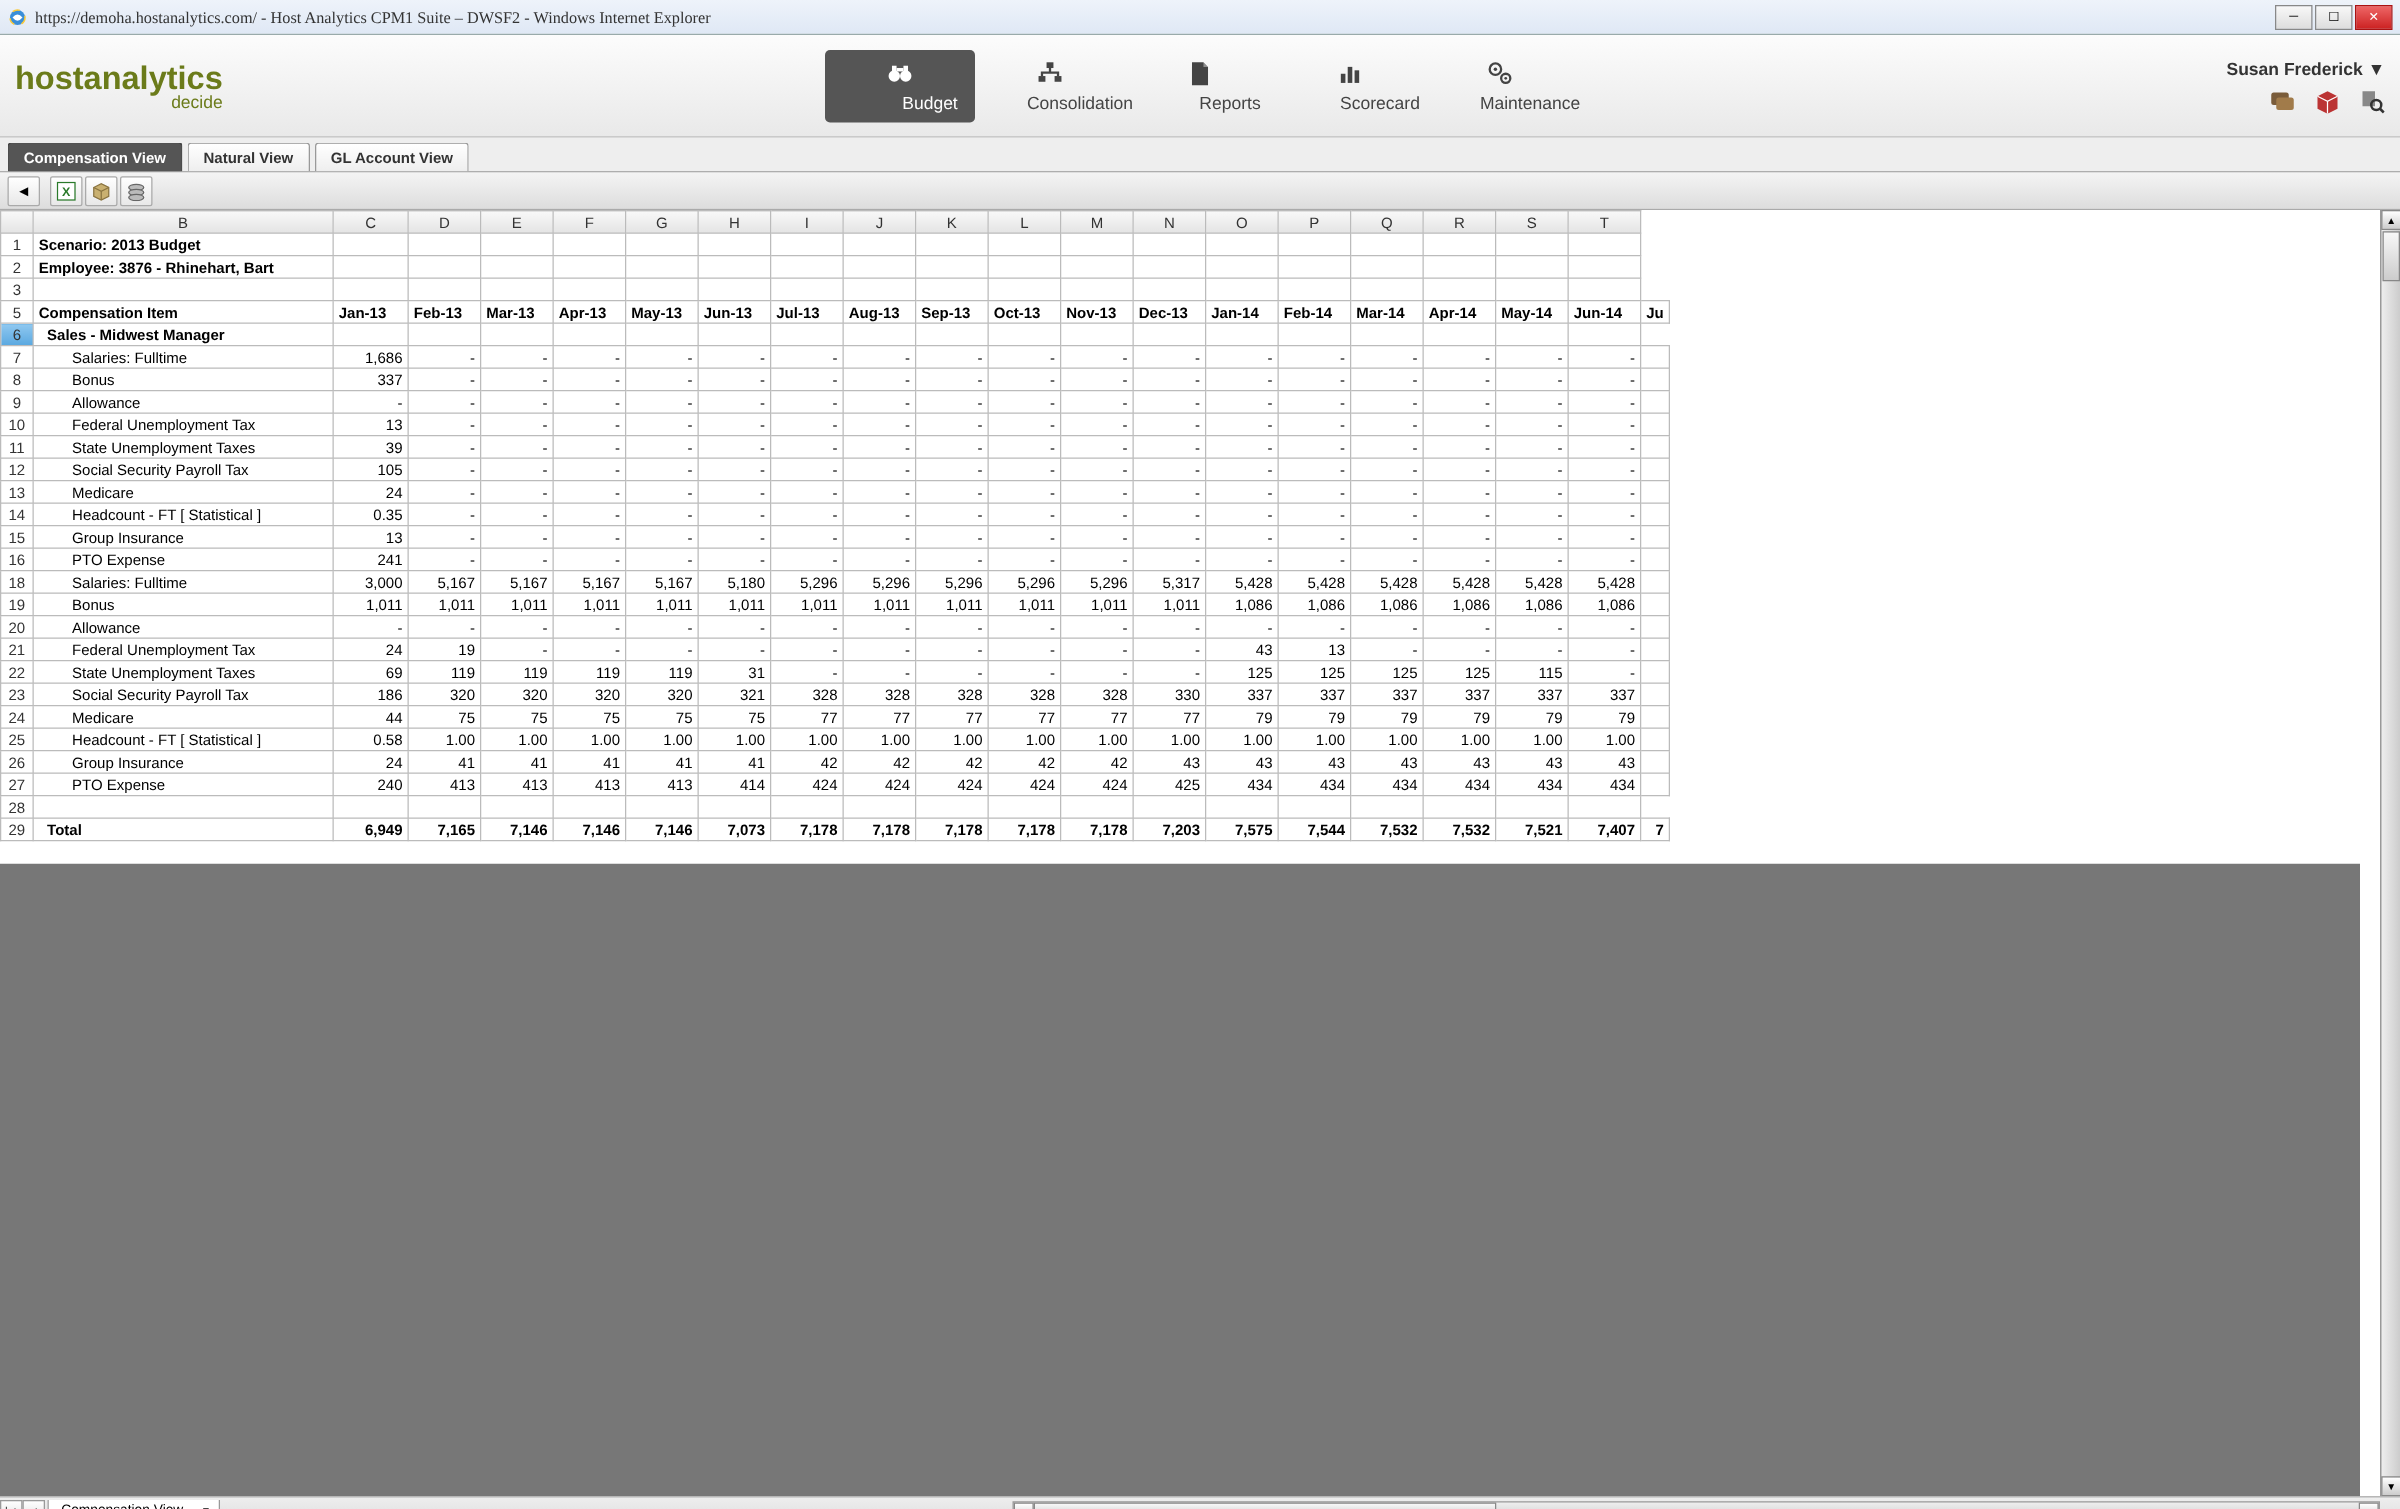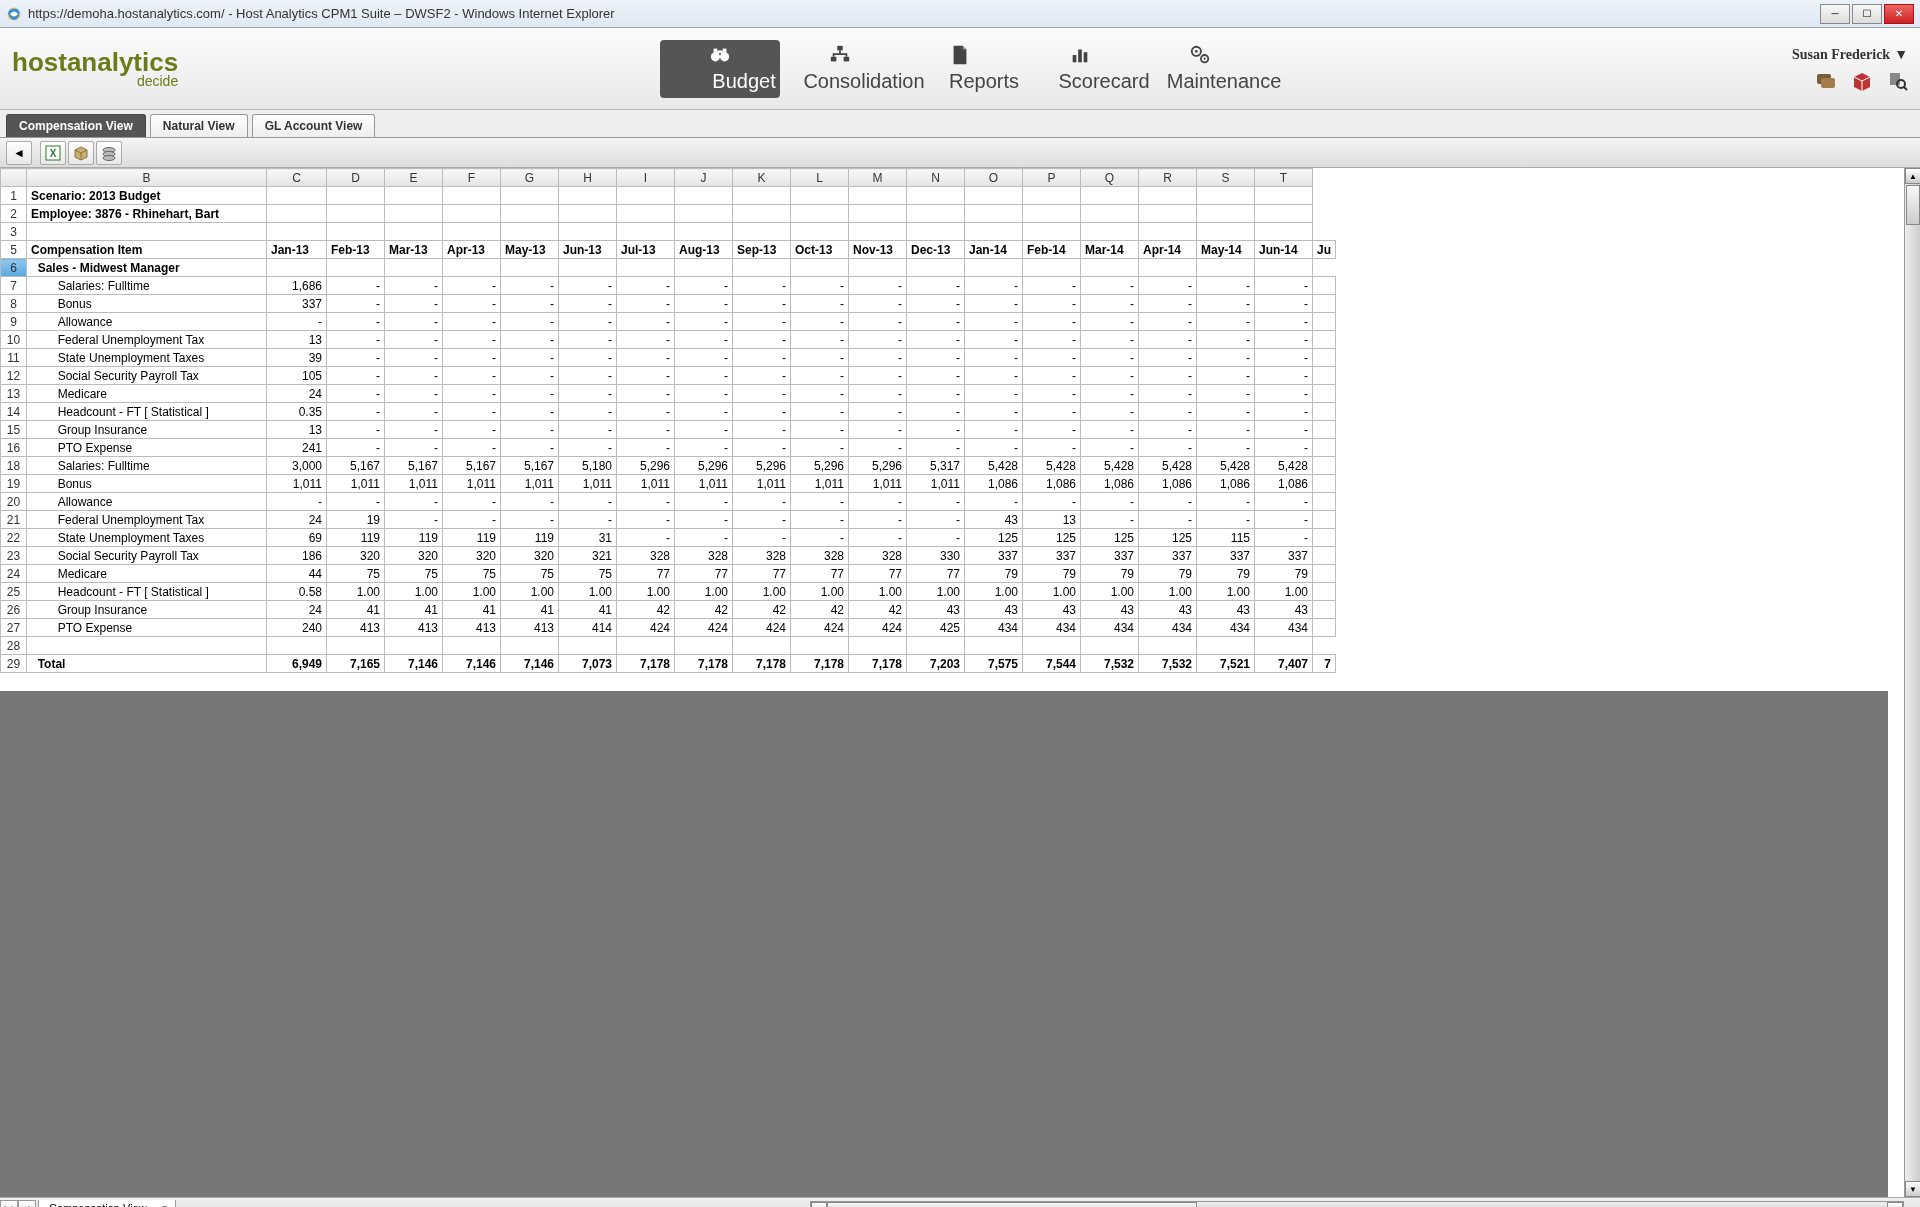--- a/index.html
+++ b/index.html
@@ -1,32 +1,32 @@
 <!DOCTYPE html>
 <html><head>
 <meta charset="utf-8">
 <style>
 * { box-sizing: border-box; margin: 0; padding: 0; }
 body { font-family: Arial, sans-serif; font-size: 12px; background: #fff; overflow: hidden; }
-.titlebar { height: 28px; background: linear-gradient(#eef3fa,#dfe8f5); border-bottom: 1px solid #9aa; display: flex; align-items: center; padding: 0 6px; justify-content: space-between; }
+.titlebar { height: 28px; background: linear-gradient(#eef3fa,#dfe8f5); border-bottom: 1px solid #9aa; display: flex; align-items: center; padding: 0 6px; justify-content: space-between; font-family: Liberation Serif, serif; }
 .titlebar-left { display: flex; align-items: center; gap: 6px; font-size: 13px; color: #333; }
 .ie-icon { width: 16px; height: 16px; display:inline-block; }
 .win-btns { display:flex; gap:2px; }
 .win-btn { width: 30px; height: 20px; border: 1px solid #888; background: linear-gradient(#f8f8f8,#ddd); display:flex; align-items:center; justify-content:center; font-size:10px; cursor:pointer; }
 .win-btn.close { background: linear-gradient(#e66,#c22); color:#fff; border-color:#a11; }
 .header { height: 82px; background: linear-gradient(#fcfcfc,#e9e9e9); border-bottom:1px solid #bbb; display:flex; align-items:center; padding:0 12px; position:relative; }
 .logo { font-size: 26px; font-weight:600; color:#6b7b1a; line-height:1; }
 .logo-sub { font-size:14px; color:#6b7b1a; text-align:right; margin-top:-2px; }
 .nav { display:flex; gap:0; position:absolute; left:50%; transform:translateX(-50%); }
 .nav-item { width: 120px; height: 58px; display:flex; flex-direction:column; align-items:center; justify-content:center; gap:4px; cursor:pointer; border-radius:4px; color:#444; }
 .nav-item.active { background:#555; color:#fff; }
 .nav-icon { width:22px; height:22px; }
-.nav-label { font-size:20px;padding-left:48px; }
+.nav-label { font-size:14px;padding-left:48px; }
 .user-area { margin-left:auto; display:flex; flex-direction:column; align-items:flex-end; gap:8px; }
-.user-name { font-size:14px; font-weight:bold; color:#333; display:flex; align-items:center; gap:4px; cursor:pointer;font-family:Liberation Serif, serif; }
+.user-name { font-size:14px; font-weight:bold; color:#333; display:flex; align-items:center; gap:4px; cursor:pointer; }
 .util-icons { display:flex; gap:16px; }
 .util-icon { width:20px; height:20px; cursor:pointer; }
 .tabs { height: 28px; background:#eee; border-bottom:1px solid #999; display:flex; padding-left:6px; padding-top:4px; gap:4px; }
 .tab { padding:4px 12px; border:1px solid #999; border-bottom:none; background:linear-gradient(#fff,#eee); border-radius:3px 3px 0 0; cursor:pointer; font-size:12px; font-weight:bold; color:#333; }
 .tab.active { background:#555; color:#fff; border-color:#444;}
 .toolbar { height: 30px; background:linear-gradient(#f4f4f4,#ddd); border-bottom:1px solid #aaa; display:flex; align-items:center; padding:0 6px; gap:2px;}
 .tbtn { width:26px; height:24px; border:1px solid #aaa; background:linear-gradient(#fff,#e8e8e8); display:flex; align-items:center; justify-content:center; cursor:pointer; border-radius:2px;}
 .grid-area { position:relative; height: calc(100vh - 28px - 70px - 28px - 30px - 22px); background:#777; overflow:hidden;}
 .grid-scroll { position:absolute; top:0; left:0; right:16px; bottom:0; overflow:hidden; background:#fff;}
 .vscroll { position:absolute; right:0; top:0; width:16px; bottom:0; background:linear-gradient(90deg,#eee,#ccc); border-left:1px solid #999;}

